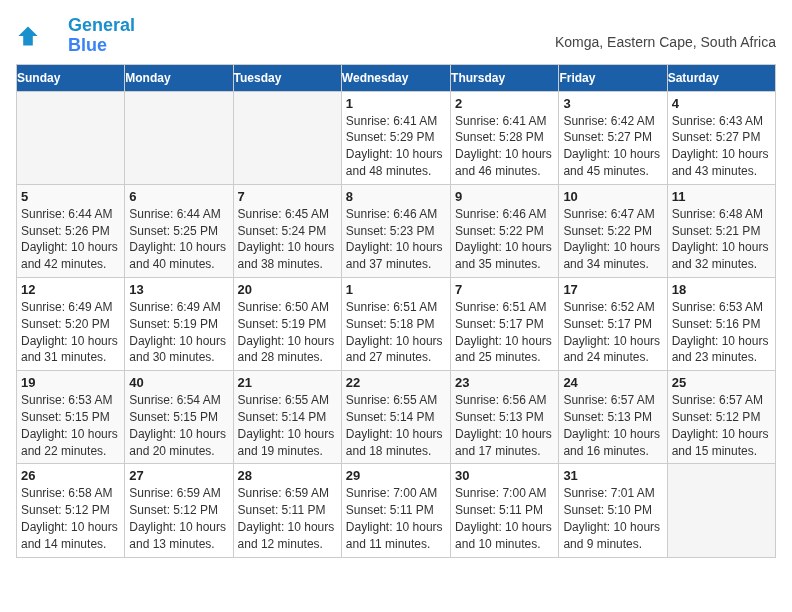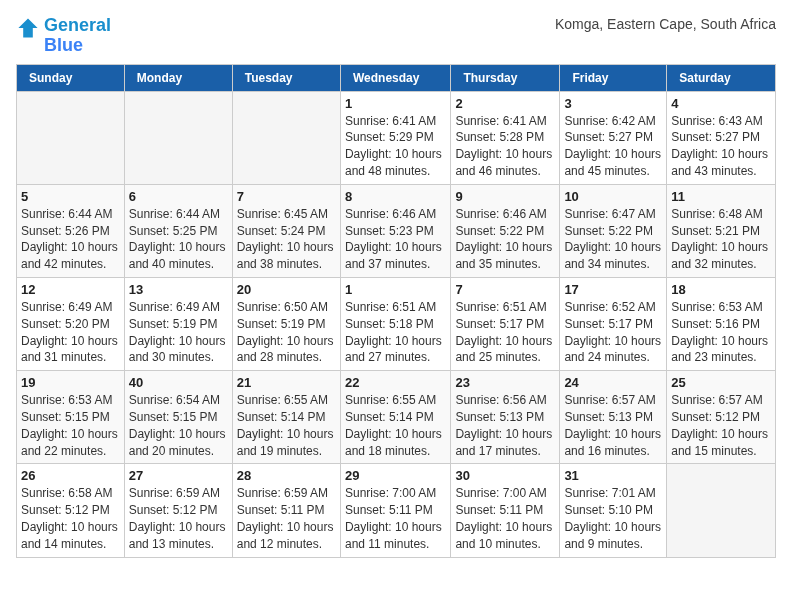--- a/index.html
+++ b/index.html
@@ -11,20 +11,22 @@
       padding: 16px;
     }
     .header {
       display: flex;
       justify-content: space-between;
       align-items: flex-start;
       margin-bottom: 8px;
     }
     .logo {
       display: flex;
+      align-items: center;
+      gap: 24px;
     }
     .logo-text {
       font-size: 18px;
       font-weight: bold;
       color: #1a3a5c;
       line-height: 1.1;
     }
     .logo-text span {
       color: #1a8fce;
     }
@@ -37,30 +39,31 @@
       text-align: right;
     }
     .month-title {
       font-size: 36px;
       font-weight: bold;
       color: #1a3a5c;
     }
     .subtitle {
       font-size: 14px;
       color: #444;
+      margin-top: 18px;
     }
     table {
       width: 100%;
       border-collapse: collapse;
       font-size: 10px;
     }
     thead th {
       background-color: #1a5fa8;
       color: #fff;
-      padding: 6px 12px;
+      padding: 6px 0;
       text-align: left;
       font-size: 12px;
       font-weight: bold;
       border: 1px solid #ccc;
     }
     td {
       border: 1px solid #ccc;
       vertical-align: top;
       padding: 4px;
       width: 113px;

